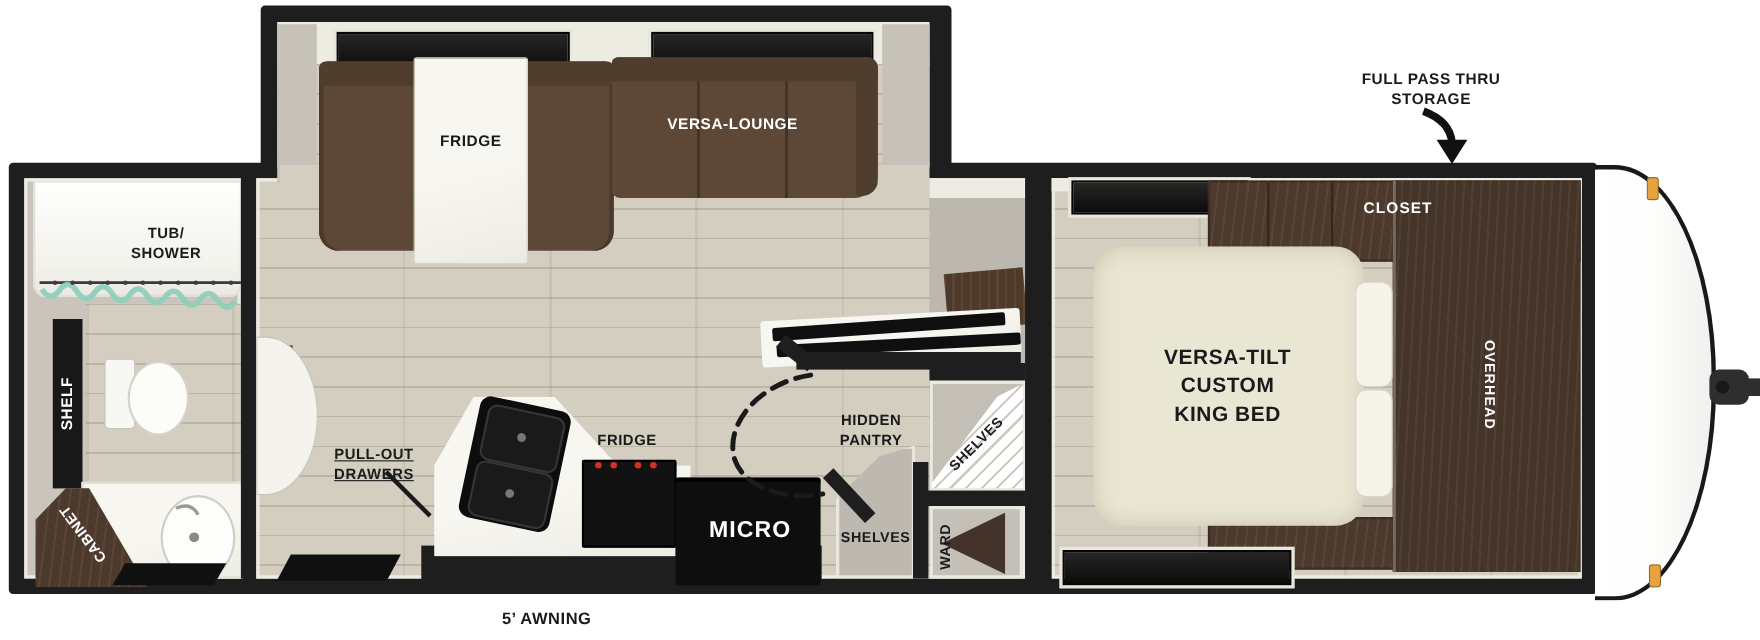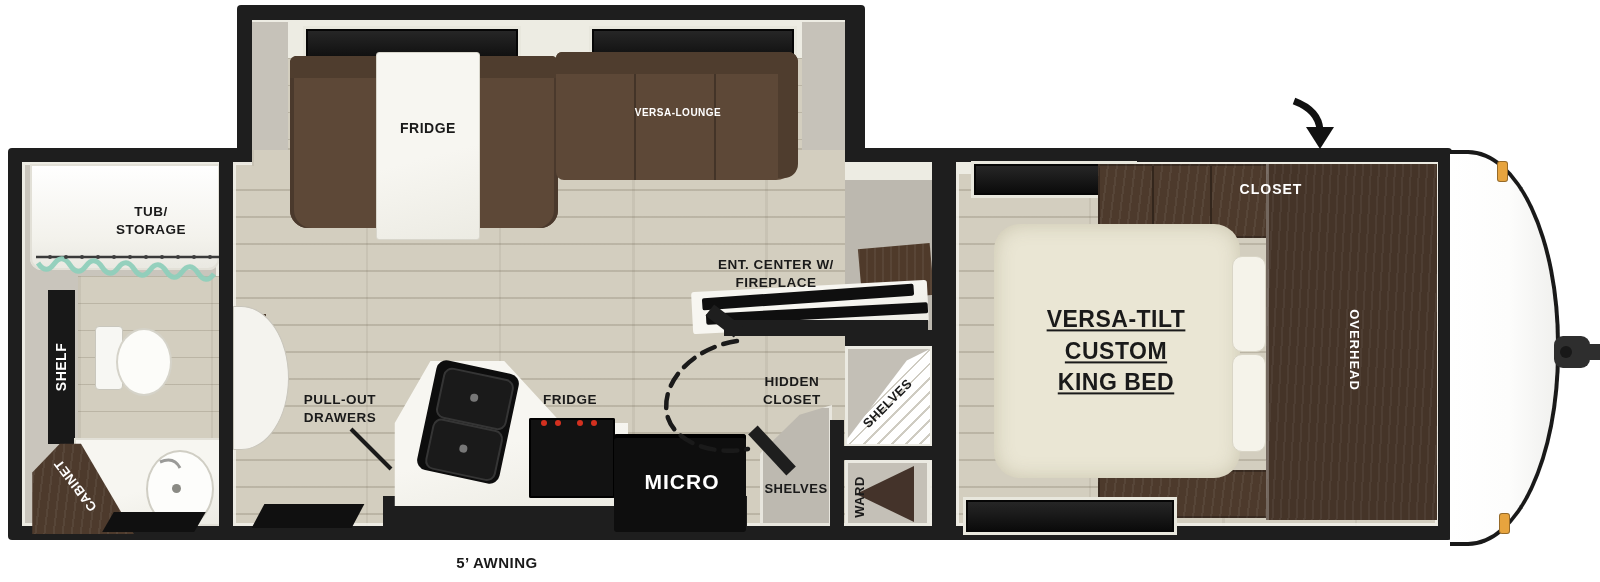--- a/index.html
+++ b/index.html
@@ -181,39 +181,39 @@
     <g fill="#2e2e2e">
       <rect x="1554" y="336" width="36" height="32" rx="9"></rect>
       <rect x="1586" y="344" width="14" height="16"></rect>
       <circle cx="1566" cy="352" r="6" fill="#181818"></circle>
     </g>
 
     <path d="M160,462 q14,-6 20,6" fill="none" stroke="#9a9a98" stroke-width="3"></path>
   </svg>
 
   <div class="lbl" style="left:151px;top:221px;">TUB/
-STORAGE</div>
+SHOWER</div>
   <div class="lbl w vert-up" style="left:61px;top:367px;font-size:14px;">SHELF</div>
   <div class="lbl w cab" style="left:76px;top:485px;font-size:13px;">CABINET</div>
 
   <div class="lbl" style="left:428px;top:128px;font-size:14px;">FRIDGE</div>
-  <div class="lbl w" style="left:666px;top:112px;font-size:10px;margin-left:12px;">VERSA-LOUNGE</div>
-  <div class="lbl" style="left:776px;top:274px;">ENT. CENTER W/
-FIREPLACE</div>
-  <div class="lbl" style="left:340px;top:409px;">PULL-OUT
+  <div class="lbl w" style="left:666px;top:112px;font-size:14px;">VERSA-LOUNGE</div>
+  <div class="lbl" style="left:340px;top:422px;text-decoration:underline;">PULL-OUT
 DRAWERS</div>
   <div class="lbl" style="left:570px;top:400px;">FRIDGE</div>
   <div class="lbl w" style="left:682px;top:482px;font-size:21px;letter-spacing:1px;">MICRO</div>
   <div class="lbl" style="left:792px;top:391px;">HIDDEN
-CLOSET</div>
+PANTRY</div>
   <div class="lbl" style="left:796px;top:489px;font-size:13px;">SHELVES</div>
   <div class="lbl r45" style="left:888px;top:404px;font-size:13px;">SHELVES</div>
   <div class="lbl vert-up" style="left:860px;top:497px;font-size:13px;">WARD</div>
 
-  <div class="lbl" style="left:1116px;top:352px;font-size:23px;line-height:1.38;text-decoration:underline;">VERSA-TILT
+  <div class="lbl" style="left:1116px;top:352px;font-size:19px;line-height:1.38;">VERSA-TILT
 CUSTOM
 KING BED</div>
   <div class="lbl w" style="left:1271px;top:189px;font-size:14px;letter-spacing:1px;">CLOSET</div>
   <div class="lbl w vert" style="left:1354px;top:350px;font-size:13px;letter-spacing:1px;">OVERHEAD</div>
 
+  <div class="lbl" style="left:1301px;top:81px;font-size:14px;">FULL PASS THRU
+STORAGE</div>
   <div class="lbl" style="left:497px;top:563px;font-size:15px;">5’ AWNING</div>
 
 </div>
 
 </body></html>

